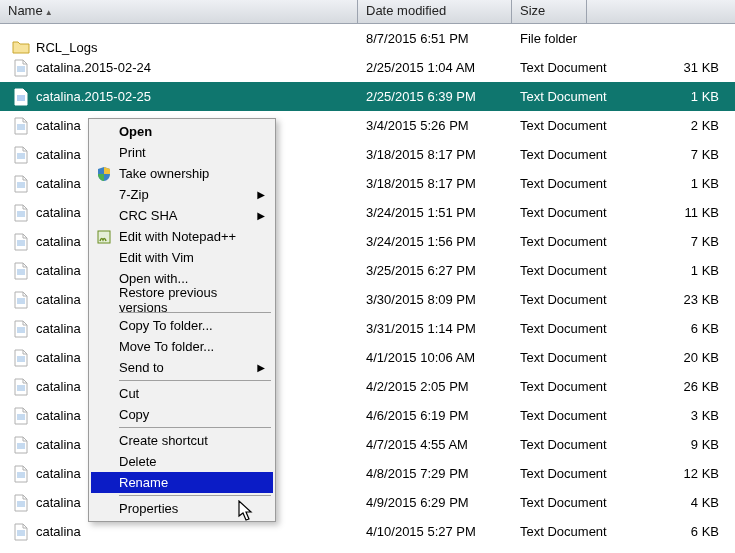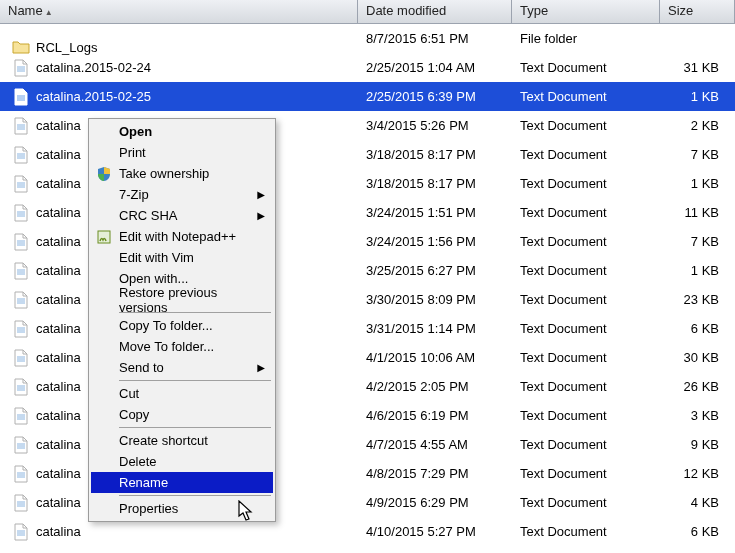--- a/index.html
+++ b/index.html
@@ -2,40 +2,39 @@
 <html><head>
 <meta charset="utf-8">
 <style>
 * { margin:0; padding:0; box-sizing:border-box; }
 body { font-family:"Segoe UI",Tahoma,sans-serif; font-size:13px; background:#fff; color:#000; width:735px; height:553px; overflow:hidden; position:relative; }
 .header { display:flex; background:linear-gradient(#eef0f4,#d6dadf); border-bottom:1px solid #9ca3af; height:24px; }
 .header .col { padding:3px 8px; border-right:1px solid #9ca3af; font-size:13px; color:#222; position:relative; }
 .header .sort-ind { font-size:8px; margin-left:2px; color:#555; }
 .rows { overflow:hidden; }
 .row { display:flex; height:29px; align-items:center; padding:0 0; }
-.row.selected { background:#1d4ed8; color:#fff;justify-content:center; }
+.row.selected { background:#0f766e; color:#fff;justify-content:center; }
 .cell { padding:0 8px; overflow:hidden; white-space:nowrap; text-overflow:ellipsis; }
 .cell.c-name { display:flex; align-items:center; gap:6px; padding-left:12px; }
 .cell.c-size { text-align:right; padding-right:16px; }
 .icon { width:18px; height:18px; flex:0 0 18px; display:flex; align-items:center; justify-content:center; }
 .ctx { position:absolute; left:88px; top:118px; width:188px; background:#f1f1f1; border:1px solid #9b9b9b; box-shadow:3px 3px 6px rgba(0,0,0,.25); padding:2px; font-size:13px; }
 .ctx .item { display:flex; align-items:center; height:21px; padding:0 8px 0 28px; position:relative; }
 .ctx .item.hov { background:#0b1cc6; color:#fff;text-align:right; }
 .ctx .sep { height:1px; background:#c0c0c0; margin:2px 2px 2px 28px; border-top:1px solid #a0a0a0; }
 .ctx .arrow { position:absolute; right:8px; font-size:10px; }
 .ctx .icon-slot { position:absolute; left:4px; width:18px; height:18px; display:flex; align-items:center; justify-content:center; }
 .cursor { position:absolute; left:238px; top:500px; pointer-events:none; }
 </style>
 </head>
 <body>
 
 <div class="header">
   <div class="col" style="width:358px"><span>Name</span><span class="sort-ind">▲</span></div>
   <div class="col" style="width:154px"><span>Date modified</span></div>
-  <div class="col" style="width:148px"><span>Type</span></div>
   <div class="col" style="width:75px"><span>Size</span></div>
 </div>
 
 <div class="rows" id="rows">
     <div class="row">
       <div class="cell c-name" style="width: 358px; margin-top: 17px;">
         <span class="icon">
           <svg width="18" height="16" viewBox="0 0 18 16">
             <path d="M1 3 L6 3 L8 5 L17 5 L17 14 L1 14 Z" fill="#f7e39b" stroke="#c9a62f"></path>
           </svg>
@@ -224,21 +223,21 @@
             <path d="M10 1 L10 5 L14 5" fill="none" stroke="#b0b0b0"></path>
             <line x1="4" y1="8" x2="12" y2="8" stroke="#8cb5e0"></line>
             <line x1="4" y1="10" x2="12" y2="10" stroke="#8cb5e0"></line>
             <line x1="4" y1="12" x2="12" y2="12" stroke="#8cb5e0"></line>
           </svg>
         </span>
         <span>catalina</span>
       </div>
       <div class="cell" style="width: 154px;">4/1/2015 10:06 AM</div>
       <div class="cell" style="width: 148px;">Text Document</div>
-      <div class="cell c-size" style="width: 75px;">30 KB</div>
+      <div class="cell c-size" style="width: 75px;">20 KB</div>
     </div>
     <div class="row">
       <div class="cell c-name" style="width: 358px;">
         <span class="icon">
           <svg width="16" height="18" viewBox="0 0 16 18">
             <path d="M2 1 L10 1 L14 5 L14 17 L2 17 Z" fill="#fff" stroke="#b0b0b0"></path>
             <path d="M10 1 L10 5 L14 5" fill="none" stroke="#b0b0b0"></path>
             <line x1="4" y1="8" x2="12" y2="8" stroke="#8cb5e0"></line>
             <line x1="4" y1="10" x2="12" y2="10" stroke="#8cb5e0"></line>
             <line x1="4" y1="12" x2="12" y2="12" stroke="#8cb5e0"></line>

